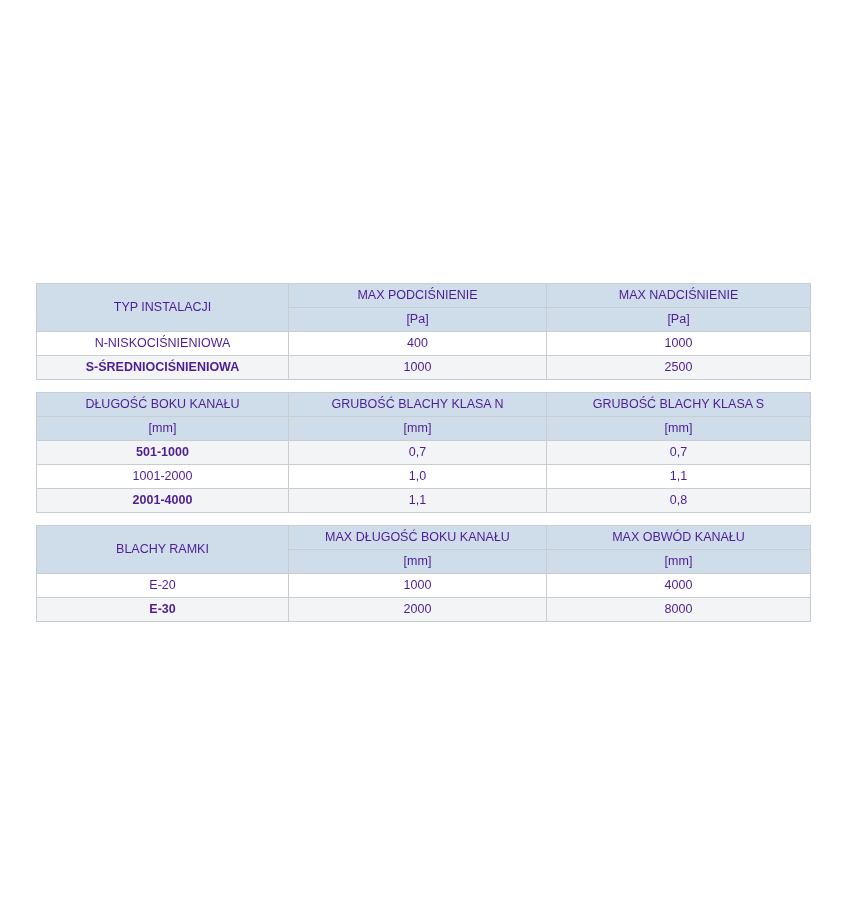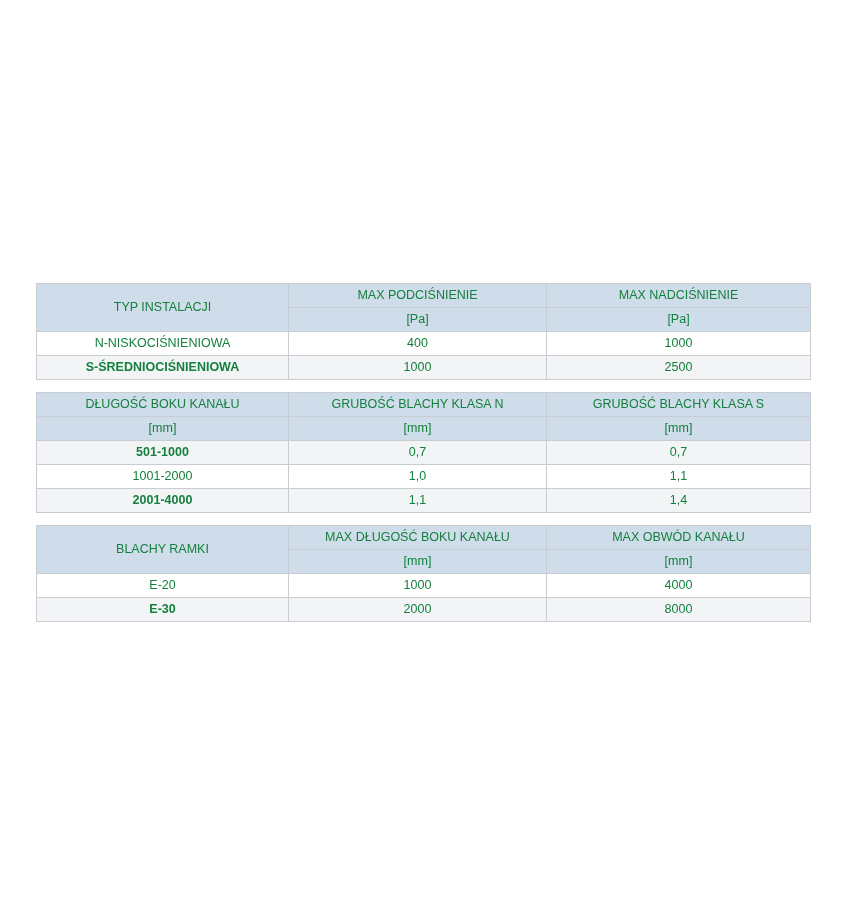--- a/index.html
+++ b/index.html
@@ -38,21 +38,21 @@
   col.c3 { width: 264px; }
 
   table.spec td {
     border: 1px solid #c9ccd1;
     height: 23px;
     padding: 0 4px;
     text-align: center;
     vertical-align: middle;
     font-size: 12.5px;
     line-height: 15px;
-    color: #15803d;
+    color: #4c1d95;
     white-space: nowrap;
     overflow: hidden;
   }
   td.head {
     background: #cfdcea;
     font-size: 12.5px;
   }
   td.head-left {
     background: #cfdcea;
   }
@@ -134,21 +134,21 @@
           <td class="data-alt">0,7</td>
         </tr>
         <tr>
           <td class="rowlabel">1001-2000</td>
           <td class="data">1,0</td>
           <td class="data">1,1</td>
         </tr>
         <tr>
           <td class="rowlabel-alt">2001-4000</td>
           <td class="data-alt">1,1</td>
-          <td class="data-alt">1,4</td>
+          <td class="data-alt">0,8</td>
         </tr>
       </tbody>
     </table>
 
     <table class="spec">
       <colgroup>
           <col class="c1">
           <col class="c2">
           <col class="c3">
         </colgroup>

